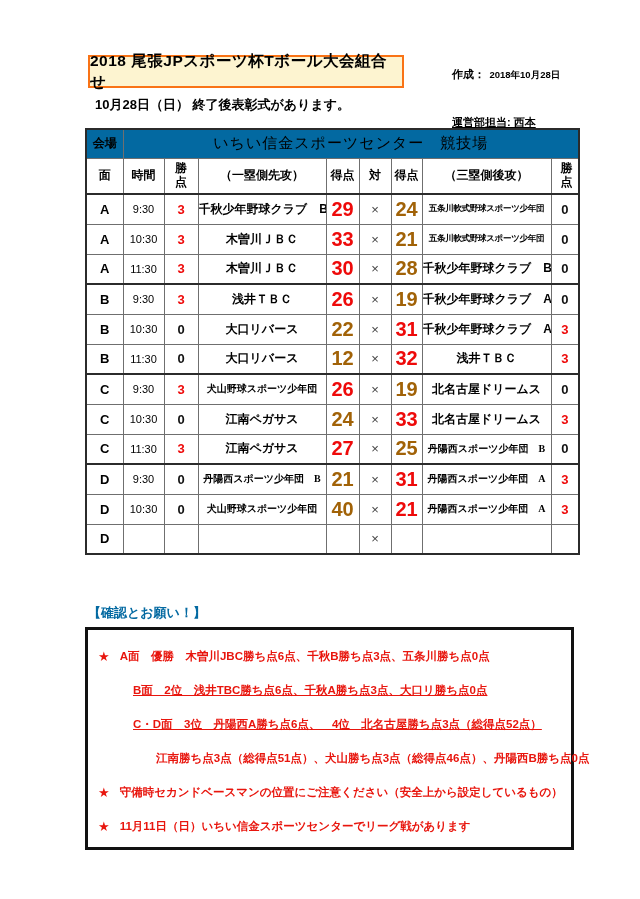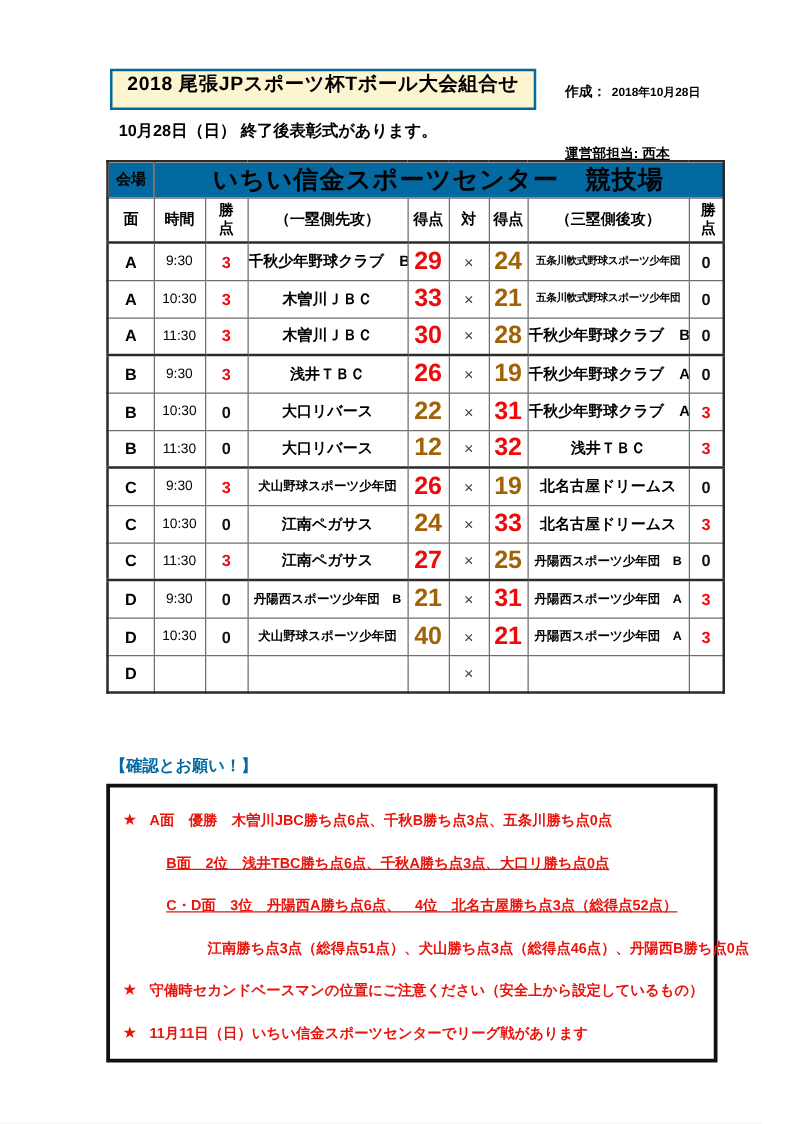--- a/index.html
+++ b/index.html
@@ -1,67 +1,67 @@
 <!DOCTYPE html>
 <html><head>
 <meta charset="utf-8">
 <style>
   * { margin:0; padding:0; box-sizing:border-box; }
   html,body { background:#e9e9e9; }
   body { font-family:"Liberation Sans","DejaVu Sans",sans-serif; }
   .page { position:relative; width:640px; height:899px; background:#ffffff; margin:0 auto; overflow:hidden; }
 
   
-  .title-box { position:absolute; left:88px; top:55px; width:341px; height:33px;
-    background:#fdf4d0; border:2px solid #0369a1; display:flex; align-items:flex-start;
+  .title-box { position:absolute; left:88px; top:55px; width:316px; height:33px;
+    background:#fdf4d0; border:2px solid #f97316; display:flex; align-items:center;
     justify-content:center; font-weight:bold; font-size:15.5px; letter-spacing:.5px; }
   .created { position:absolute; left:452px; top:64px; font-weight:bold; white-space:nowrap; }
   .created .lbl { font-size:11px; }
   .created .val { font-size:9.5px; }
   .subtitle { position:absolute; left:95px; top:96px; font-size:13px; font-weight:bold; }
   .manager  { position:absolute; left:452px; top:99px; font-size:11px; font-weight:bold;
     text-decoration:underline; white-space:nowrap;margin-top:16px; }
 
   
   table.sched { position:absolute; left:85px; top:128px; width:493px;
     border-collapse:collapse; table-layout:fixed; border:2px solid #2b2b2b; }
   .sched th, .sched td { border:1px solid #6f6f6f; padding:0; text-align:center;
     overflow:hidden; white-space:nowrap; }
   .sched thead tr.venue th { background:#0369a1; height:29px; }
   .venue-label { font-size:12px; font-weight:bold; }
-  .venue-name  { font-size:20px; font-weight:bold; letter-spacing:1px;margin-top:20px; }
+  .venue-name  { font-size:15px; font-weight:normal; letter-spacing:1px;margin-top:20px; }
   .sched thead tr.cols th { height:36px; font-size:12px; font-weight:bold; background:#fff;
     border-bottom:2px solid #2b2b2b; }
   .sched thead tr.cols th.wrap2 { white-space:normal; word-break:break-all; line-height:1.15; padding:0 9px; }
   .sched tbody td { height:30px; background:#fff; }
   .sched tbody tr.group-start td { border-top:2px solid #2b2b2b; }
   .c-court { font-size:13px; font-weight:bold; }
   .c-time  { font-size:11px;margin-left:12px; }
   .c-pts   { font-size:13px; font-weight:bold; }
   .c-team1 { text-align:right; padding-right:4px; font-size:12px; font-weight:bold; }
   .c-team2 { text-align:left;  padding-left:4px;  font-size:12px; font-weight:bold; }
-  td.sm { font-size:10px; }
+  td.sm { font-size:10px;font-family:Liberation Serif, serif; }
   td.xs { font-size:8.5px; letter-spacing:-.3px; }
   .c-score { font-size:20px; font-weight:bold; }
   .c-vs { font-size:13px; color:#444; }
   .red  { color:#ee0a0a; }
   .blue { color:#a16207; }
   .black{ color:#111; }
 
   
   .notes-heading { position:absolute; left:88px; top:604px; font-size:13px; font-weight:bold; color:#0369a1; }
   .notes-box { position:absolute; left:85px; top:627px; width:489px; height:223px;
     border:3px solid #111; background:#fff; padding-top:9px; }
   .notes-box ul { list-style:none; }
   .note-line { height:34px; display:flex; align-items:center; font-size:11.5px;
     font-weight:bold; color:#e8150d; white-space:nowrap; }
   .note-line .star { margin-right:10px; font-size:13px; }
   .ind0 { padding-left:10px; }
   .ind1 { padding-left:45px;text-decoration:underline; }
-  .ind2 { padding-left:78px; }
+  .ind2 { padding-left:44px;margin-left:24px; }
 </style>
 </head>
 <body>
 
 <div class="page">
 
   <div class="title-box">
     <span>2018 尾張JPスポーツ杯Tボール大会組合せ</span>
   </div>
 

